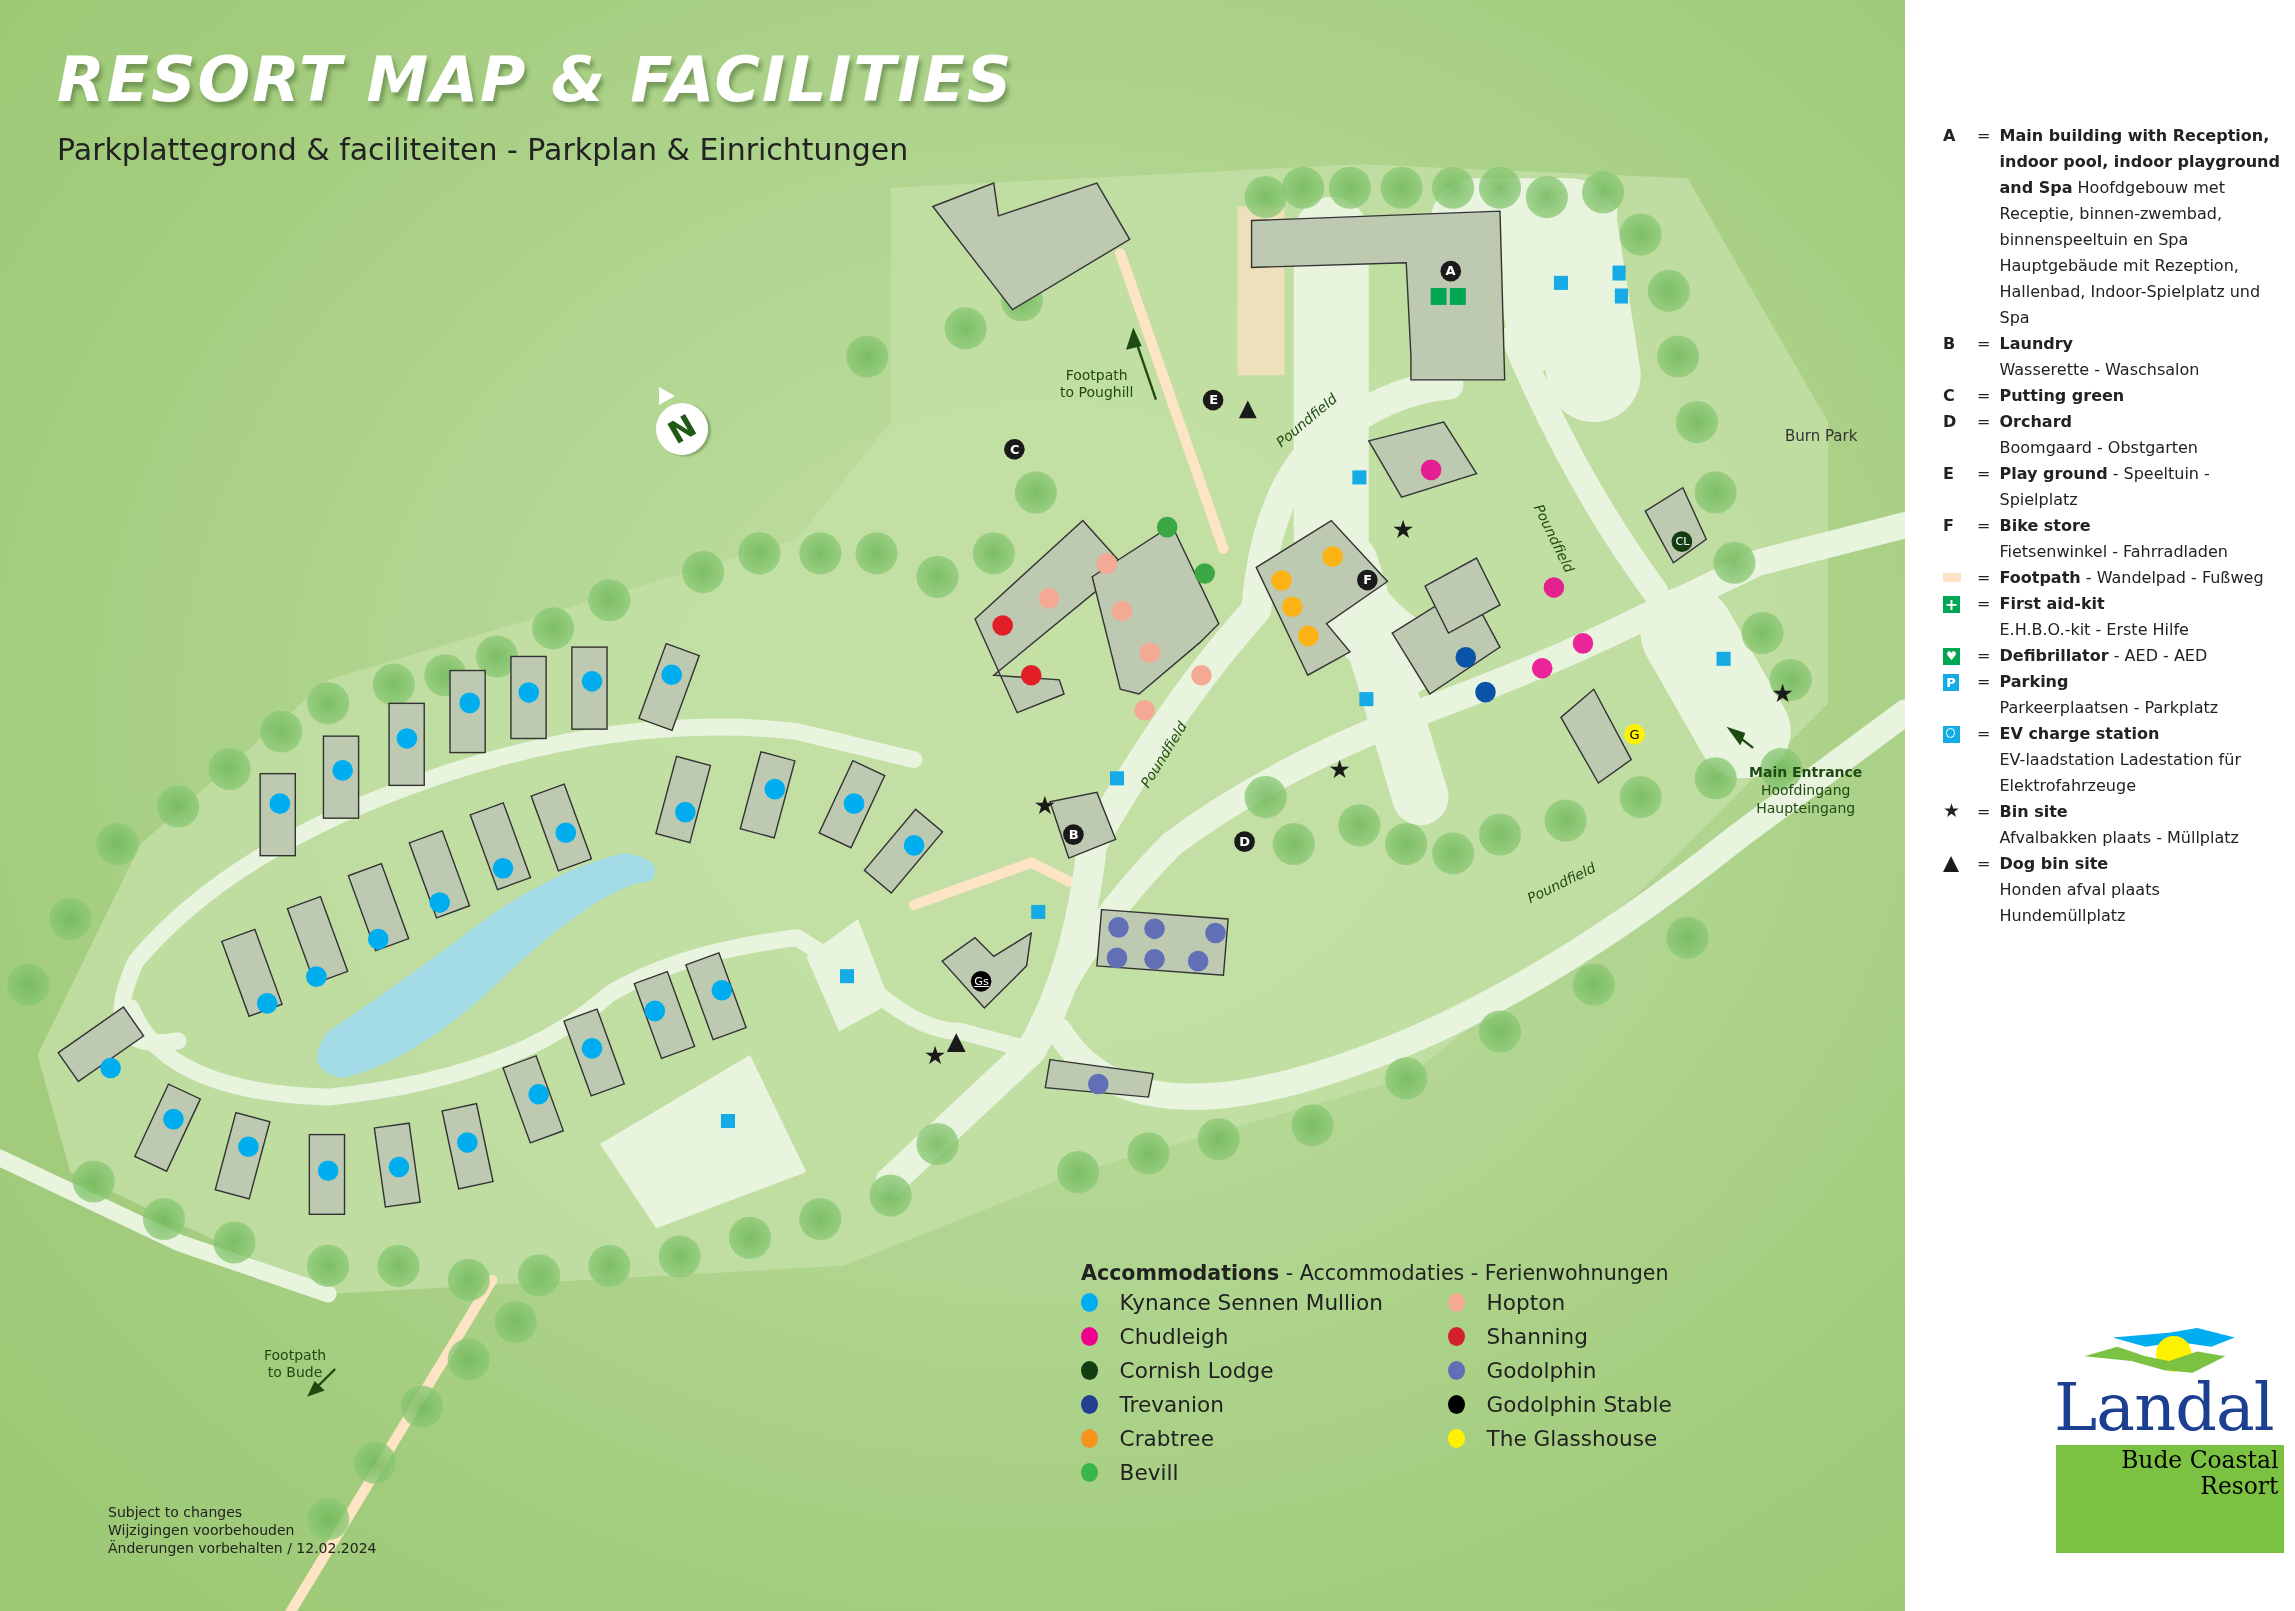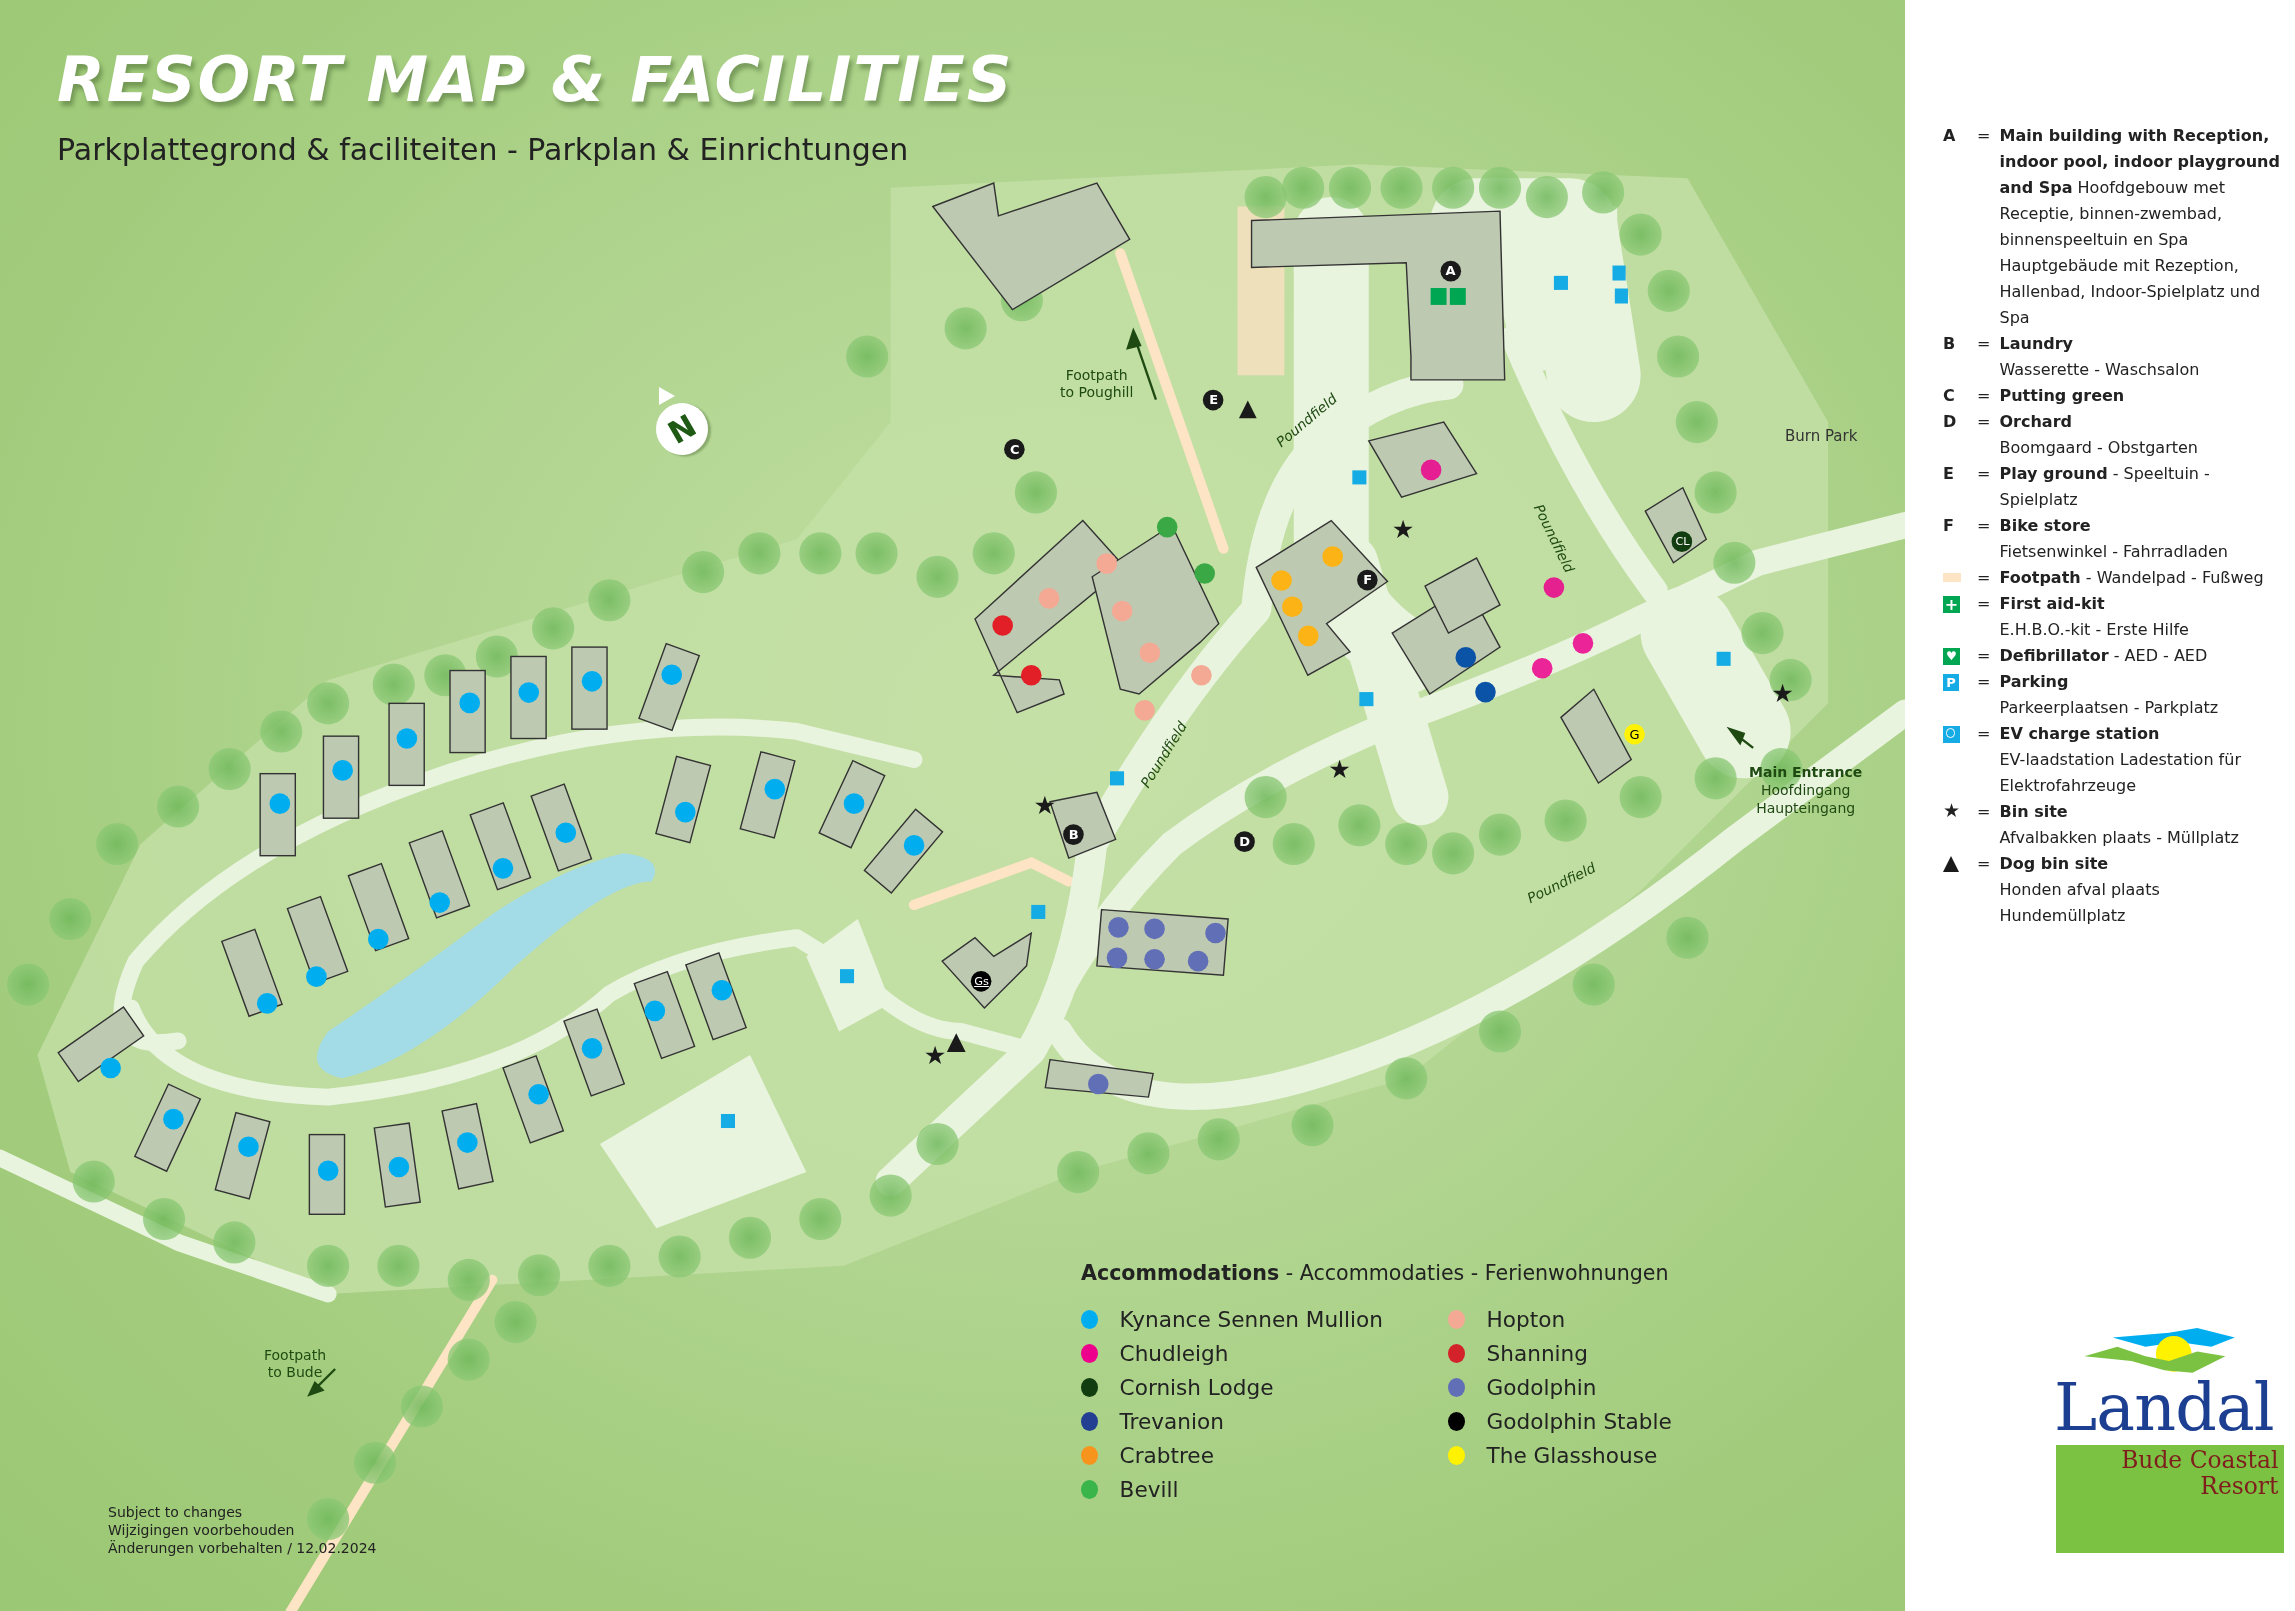--- a/index.html
+++ b/index.html
@@ -7,37 +7,37 @@
   #map{position:absolute;left:0;top:0;width:1905px;height:1612px;background:radial-gradient(ellipse at 55% 45%, #c4e0a4 0%, #b2d692 40%, #a2cc7c 75%, #9bc874 100%);overflow:hidden;}
   #map svg{position:absolute;left:0;top:0;}
   .title{position:absolute;left:57px;top:43px;font-family:"DejaVu Sans",sans-serif;font-weight:bold;font-size:62px;color:#fff;letter-spacing:1.9px;text-shadow:2.8px 4.7px 4.7px rgba(60,90,40,.45);white-space:nowrap;font-style:italic;}
   .subtitle{position:absolute;left:57px;top:132px;font-family:"DejaVu Sans",sans-serif;font-size:30px;color:#222;white-space:nowrap;}
   .lbl{position:absolute;font-family:"DejaVu Sans",sans-serif;color:#1f4a12;white-space:nowrap;}
   .road-lbl{position:absolute;font-family:"DejaVu Sans",sans-serif;font-style:italic;font-size:14px;color:#1f4a12;white-space:nowrap;transform-origin:left center;}
   .disclaimer{position:absolute;left:62px;top:1503px;font-size:14px;line-height:18px;color:#222;margin-left:46px;}
   .disclaimer div{white-space:nowrap;}
   
   .acc{position:absolute;left:1081px;top:1261px;}
-  .acc-title{font-size:20.6px;color:#222;white-space:nowrap;margin-bottom:17px;}
+  .acc-title{font-size:20.6px;color:#222;white-space:nowrap;}
   .acc-title b{font-weight:bold;}
   .acc-cols{display:flex;gap:14px;}
   .acc-col{width:353px;}
   .acc-item{display:flex;align-items:center;height:34px;font-size:21.6px;color:#222;white-space:nowrap;}
   .acc-dot{width:17px;height:19px;border-radius:50%;margin-right:21.6px;flex:none;}
   
   #legend{position:absolute;left:1905px;top:0;width:390px;height:1612px;background:#fff;}
   .leg{position:absolute;left:38px;top:123px;width:347px;}
   .leg-row{display:flex;font-size:16px;line-height:26px;color:#222;}
   .leg-key{width:34px;font-weight:bold;flex:none;display:flex;align-items:flex-start;}
   .leg-eq{width:22.5px;flex:none;}
   .leg-txt{flex:1;}
   .leg-txt b{font-weight:bold;}
   .logo{position:absolute;left:2057px;top:1328px;width:228px;}
   .logo-word{font-family:"DejaVu Serif","Liberation Serif",serif;font-size:65px;color:#1c3f92;line-height:1;letter-spacing:-0.9px;margin-left:-1.9px;}
-  .logo-box{background:#7cc242;height:108px;margin-top:4.7px;color:#7f1d1d;font-family:"DejaVu Serif","Liberation Serif",serif;font-size:23.4px;text-align:right;padding:2.8px 5.6px 0 0;line-height:26px;box-sizing:border-box;}
+  .logo-box{background:#7cc242;height:108px;margin-top:4.7px;color:#000000;font-family:"DejaVu Serif","Liberation Serif",serif;font-size:23.4px;text-align:right;padding:2.8px 5.6px 0 0;line-height:26px;box-sizing:border-box;}
 </style>
 </head>
 <body>
 
 <div id="map">
   <svg width="1905" height="1612" viewBox="0 0 4064 3438">
     <defs>
       <radialGradient id="tree" cx="50%" cy="50%" r="50%">
         <stop offset="0%" stop-color="#6fb85a" stop-opacity=".85"></stop>
         <stop offset="100%" stop-color="#8ac874" stop-opacity=".75"></stop>

